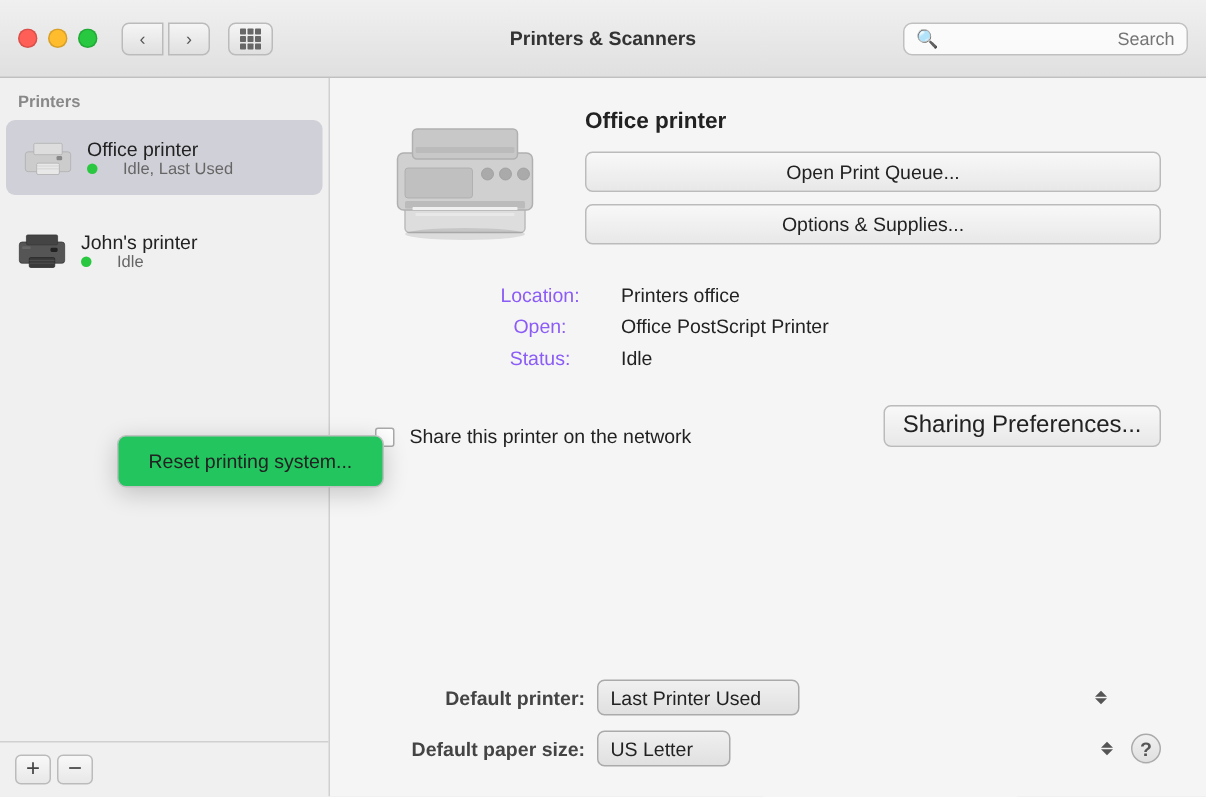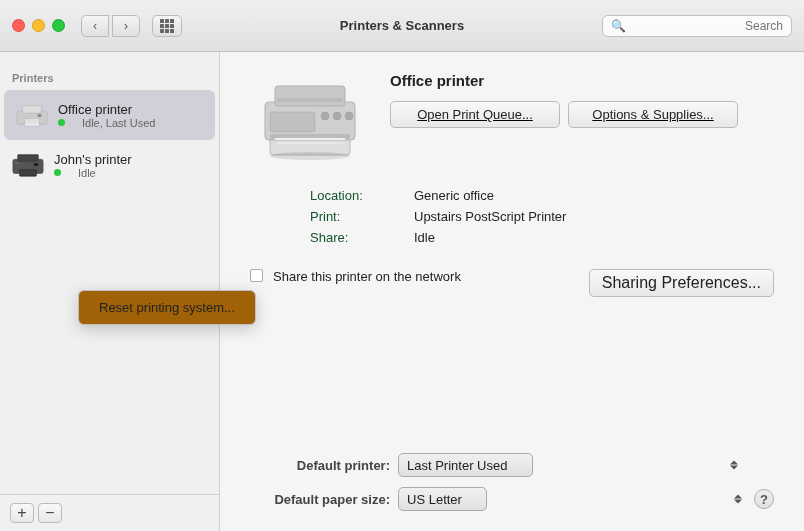--- a/index.html
+++ b/index.html
@@ -127,35 +127,36 @@
     }
 
     
     .sidebar {
       width: 220px;
       min-width: 220px;
       background: #f0f0f0;
       border-right: 1px solid #d0d0d0;
       display: flex;
       flex-direction: column;
-      padding: 20px 0 0 0;
+      padding: 10px 0 0 0;
     }
     .sidebar-title {
       font-size: 11px;
       font-weight: 600;
       color: #888;
       padding: 0 12px 6px 12px;
       text-transform: none;
     }
     .printer-item {
       display: flex;
       align-items: center;
       padding: 7px 10px;
       gap: 8px;
       cursor: pointer;
+      margin-top: 12px;
     }
     .printer-item.selected {
       background: #d0d0d8;
       border-radius: 6px;
       margin: 0 4px;
     }
     .printer-icon {
       width: 36px;
       height: 36px;
       flex-shrink: 0;
@@ -212,21 +213,21 @@
       font-size: 16px;
       color: #444;
       line-height: 1;
     }
 
     
     .context-menu {
       position: absolute;
       left: 78px;
       top: 290px;
-      background: #a16207;
+      background: #22c55e;
       border: 1px solid #c0c0c0;
       border-radius: 6px;
       box-shadow: 0 4px 16px rgba(0,0,0,0.2);
       padding: 4px 0;
       z-index: 100;
     }
     .context-menu-item {
       padding: 5px 20px;
       font-size: 13px;
       color: #222;
@@ -259,23 +260,22 @@
       flex: 1;
     }
     .printer-header-name {
       font-size: 15px;
       font-weight: 700;
       color: #222;
       margin-bottom: 12px;
     }
     .action-buttons {
       display: flex;
-      flex-direction: row;
+      flex-direction: column;
       gap: 8px;
-      text-decoration: underline;
     }
     .action-btn {
       background: linear-gradient(to bottom, #f8f8f8, #e8e8e8);
       border: 1px solid #bbb;
       border-radius: 5px;
       padding: 5px 14px;
       font-size: 13px;
       color: #222;
       cursor: pointer;
       text-align: center;
@@ -283,33 +283,33 @@
       min-width: 170px;
     }
 
     .info-grid {
       display: grid;
       grid-template-columns: 100px 1fr;
       gap: 6px 4px;
       margin: 10px 0 16px 60px;
     }
     .info-label {
-      text-align: left;
-      color: #14532d;
+      text-align: center;
+      color: #8b5cf6;
       font-size: 13px;
       font-weight: 500;
     }
     .info-value {
       color: #222;
       font-size: 13px;
     }
 
     .share-row {
       display: flex;
-      align-items: flex-start;
+      align-items: flex-end;
       gap: 10px;
       margin: 8px 0 20px 0;
     }
     .share-checkbox {
       width: 13px;
       height: 13px;
       border: 1px solid #aaa;
       background: white;
       border-radius: 2px;
       flex-shrink: 0;
@@ -537,24 +537,24 @@
         <div class="printer-header-name">Office printer</div>
         <div class="action-buttons">
           <button class="action-btn">Open Print Queue...</button>
           <button class="action-btn">Options &amp; Supplies...</button>
         </div>
       </div>
     </div>
 
     <div class="info-grid">
       <span class="info-label">Location:</span>
-      <span class="info-value">Generic office</span>
-      <span class="info-label">Print:</span>
-      <span class="info-value">Upstairs PostScript Printer</span>
-      <span class="info-label">Share:</span>
+      <span class="info-value">Printers office</span>
+      <span class="info-label">Open:</span>
+      <span class="info-value">Office PostScript Printer</span>
+      <span class="info-label">Status:</span>
       <span class="info-value">Idle</span>
     </div>
 
     <div class="share-row">
       <div class="share-checkbox"></div>
       <span class="share-label">Share this printer on the network</span>
       <button class="sharing-btn">Sharing Preferences...</button>
     </div>
 
     <div class="bottom-dropdowns">

